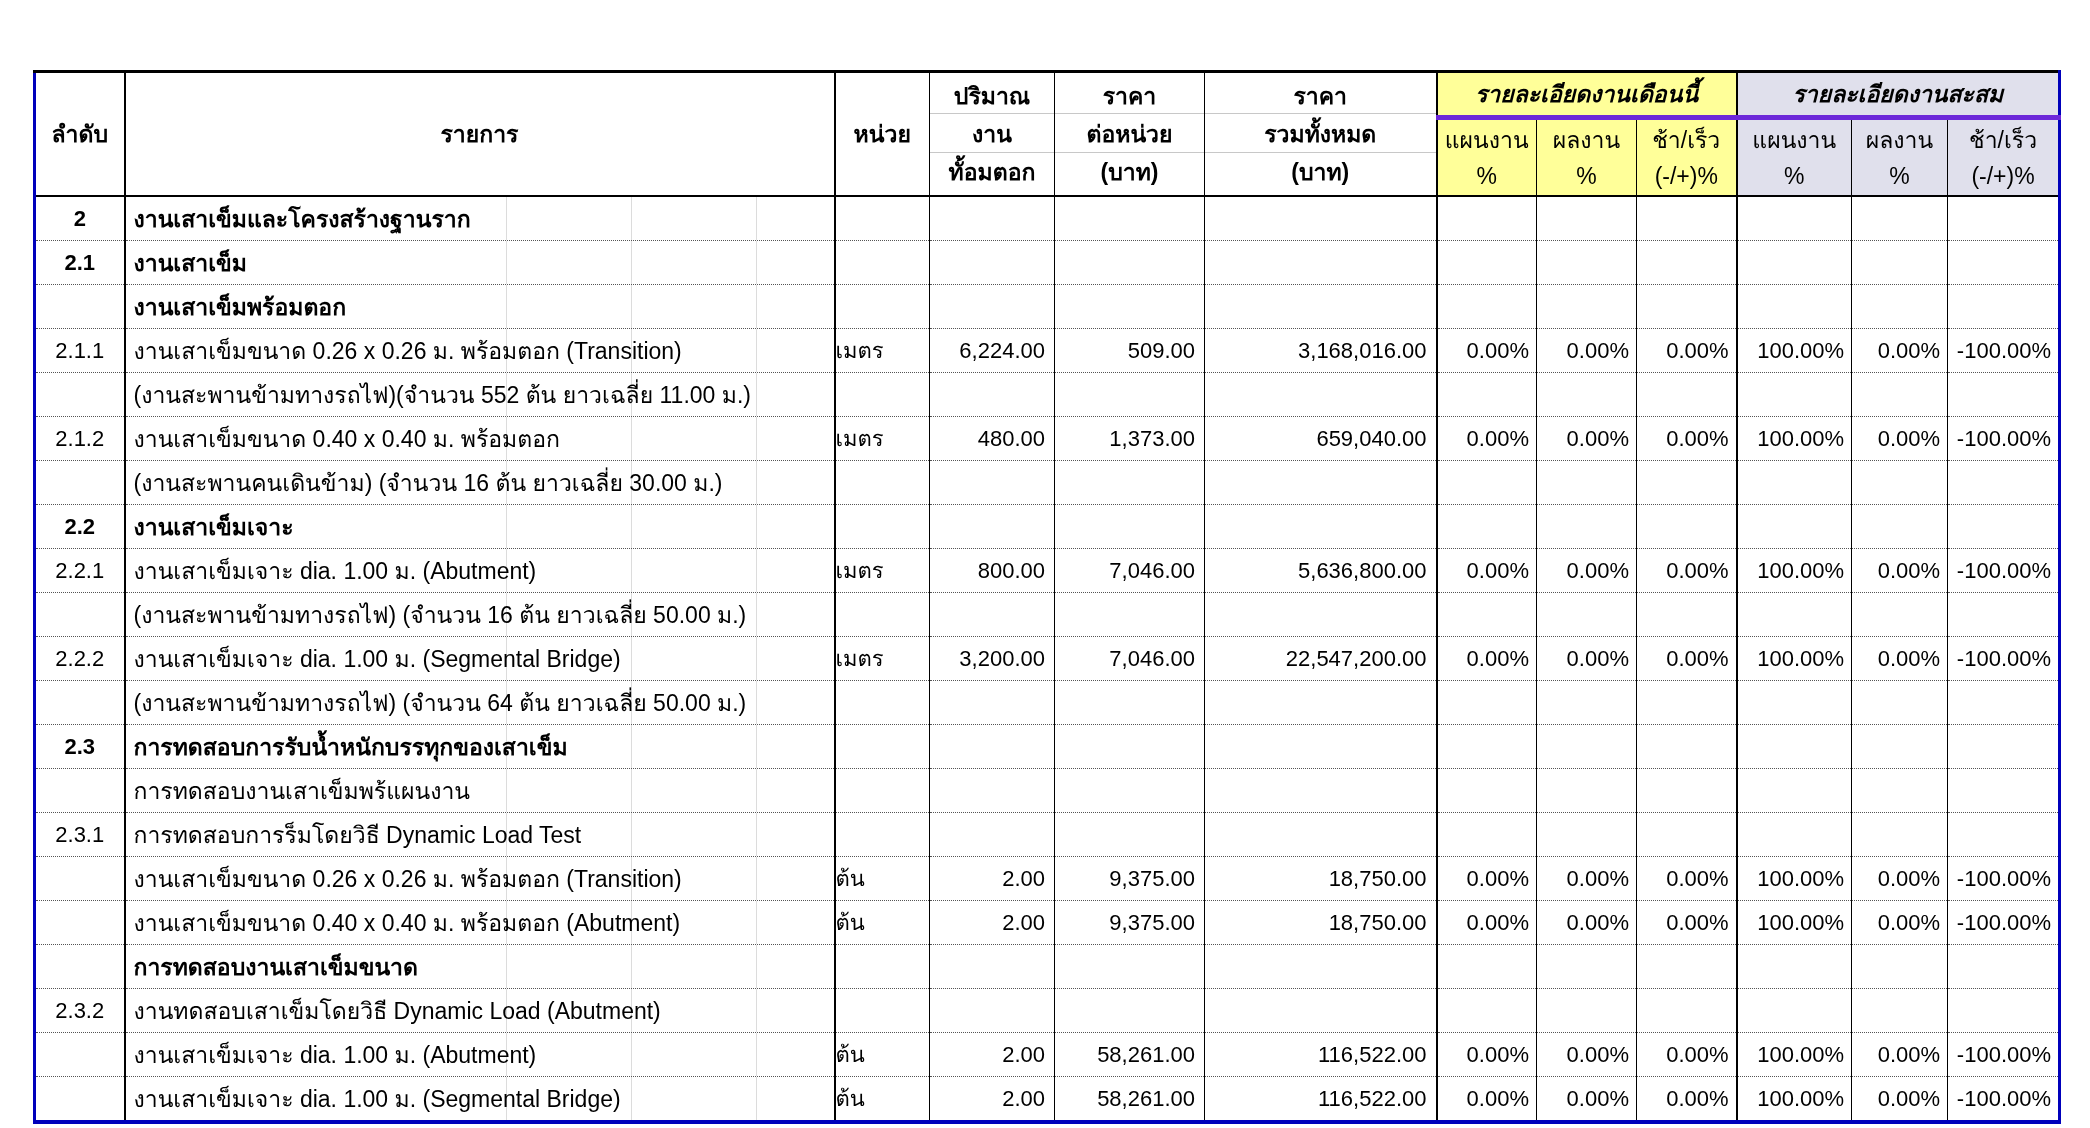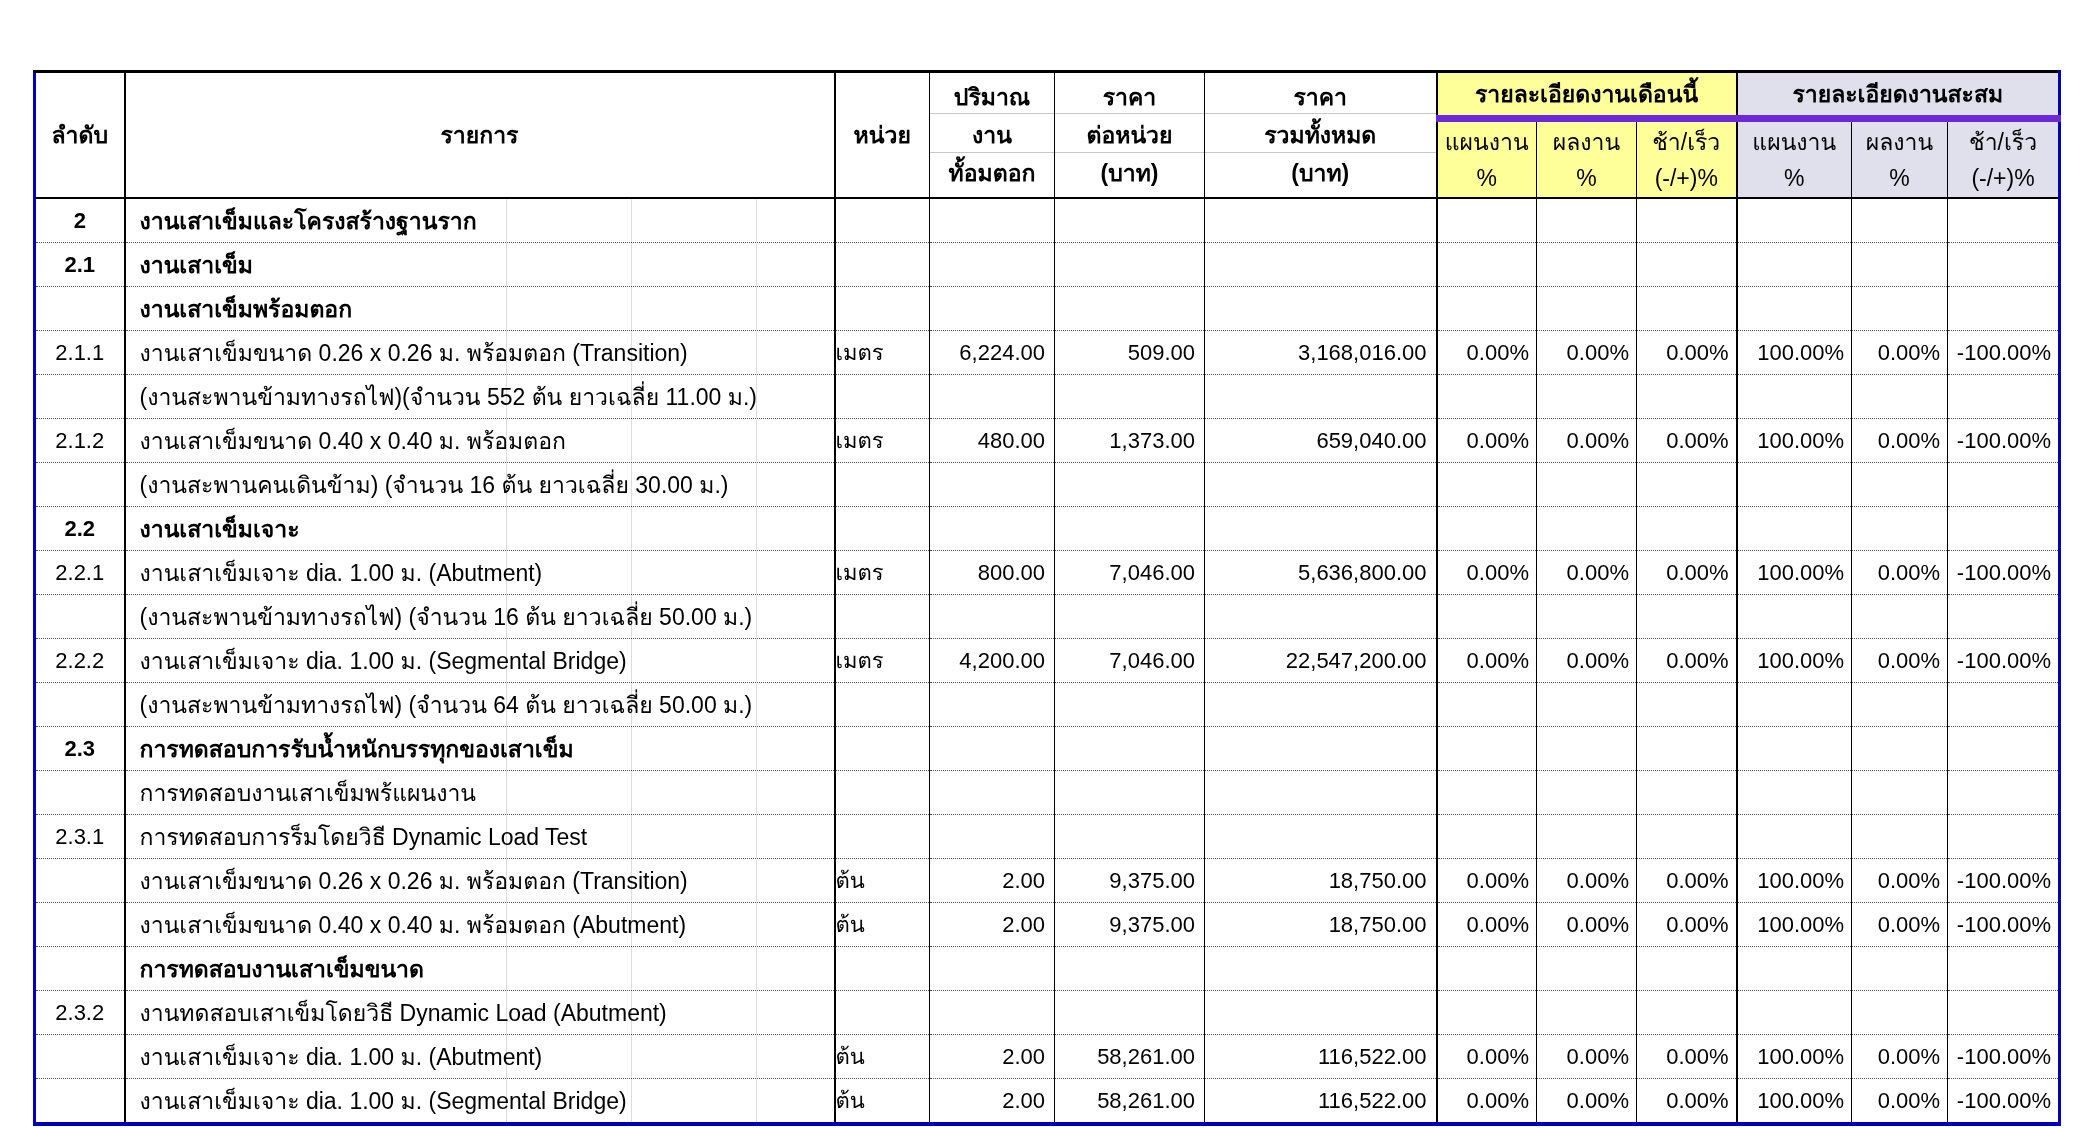--- a/index.html
+++ b/index.html
@@ -13,29 +13,29 @@
         border-right:1px solid #000;padding:0;line-height:37px;}
   thead tr.r1 th{height:42px;}
   thead tr.r2 th{height:75px;}
   thead{border-bottom:2px solid #000;}
   th.b2{border-right:2px solid #000;}
   th.stack{line-height:38px;text-align:center;}
   th.hlines{background-image:linear-gradient(#c8c8c8,#c8c8c8),linear-gradient(#c8c8c8,#c8c8c8);
         background-repeat:no-repeat;background-size:100% 1px;background-position:0 40px,0 79px;}
   th.month{background:var(--month-bg,#ffff99);}
   th.cum{background:var(--cum-bg,#e0e0ec);}
-  th.grp{border-bottom:7px solid #6d28d9;}
+  th.grp{border-bottom:5px solid #6d28d9;font-style:italic;}
   th.sub{font-weight:400;line-height:36px;}
   th.noright{border-right:none;}
   
   tbody td{height:43px;font-size:22px;vertical-align:middle;padding:0;
         border-bottom:1px dotted #555;white-space:nowrap;overflow:visible;}
   tbody tr:last-child td{border-bottom:none;}
   td.no{text-align:center;border-right:2px solid #000;font-size:22px;}
-  td.item{text-align:left;padding-left:14px;border-right:2px solid #000;font-size:23px;
+  td.item{text-align:left;padding-left:8px;border-right:2px solid #000;font-size:23px;
         background-image:linear-gradient(#dcdcdc,#dcdcdc),linear-gradient(#dcdcdc,#dcdcdc),linear-gradient(#dcdcdc,#dcdcdc);
         background-repeat:no-repeat;background-size:1px 100%;background-position:380px 0,505px 0,630px 0;}
   td.unit{border-right:1px solid #000;}
   td.num{text-align:right;padding-right:9px;border-right:1px solid #000;}
   td.num.last{border-right:2px solid #000;padding-left:7px;}
   td.pct{text-align:right;padding-right:7px;border-right:1px solid #000;}
   td.pct.gend{border-right:2px solid #000;}
   td.pct.tend{border-right:none;}
   .b{font-weight:700;}
 </style>
@@ -246,21 +246,21 @@
           <td class="pct"></td>
           <td class="pct gend"></td>
           <td class="pct"></td>
           <td class="pct"></td>
           <td class="pct tend"></td>
         </tr>
         <tr>
           <td class="no">2.2.2</td>
           <td class="item">งานเสาเข็มเจาะ dia. 1.00 ม.  (Segmental Bridge)</td>
           <td class="unit">เมตร</td>
-          <td class="num">4,200.00</td>
+          <td class="num">3,200.00</td>
           <td class="num">7,046.00</td>
           <td class="num last">22,547,200.00</td>
           <td class="pct">0.00%</td>
           <td class="pct">0.00%</td>
           <td class="pct gend">0.00%</td>
           <td class="pct">100.00%</td>
           <td class="pct">0.00%</td>
           <td class="pct tend">-100.00%</td>
         </tr>
         <tr>

